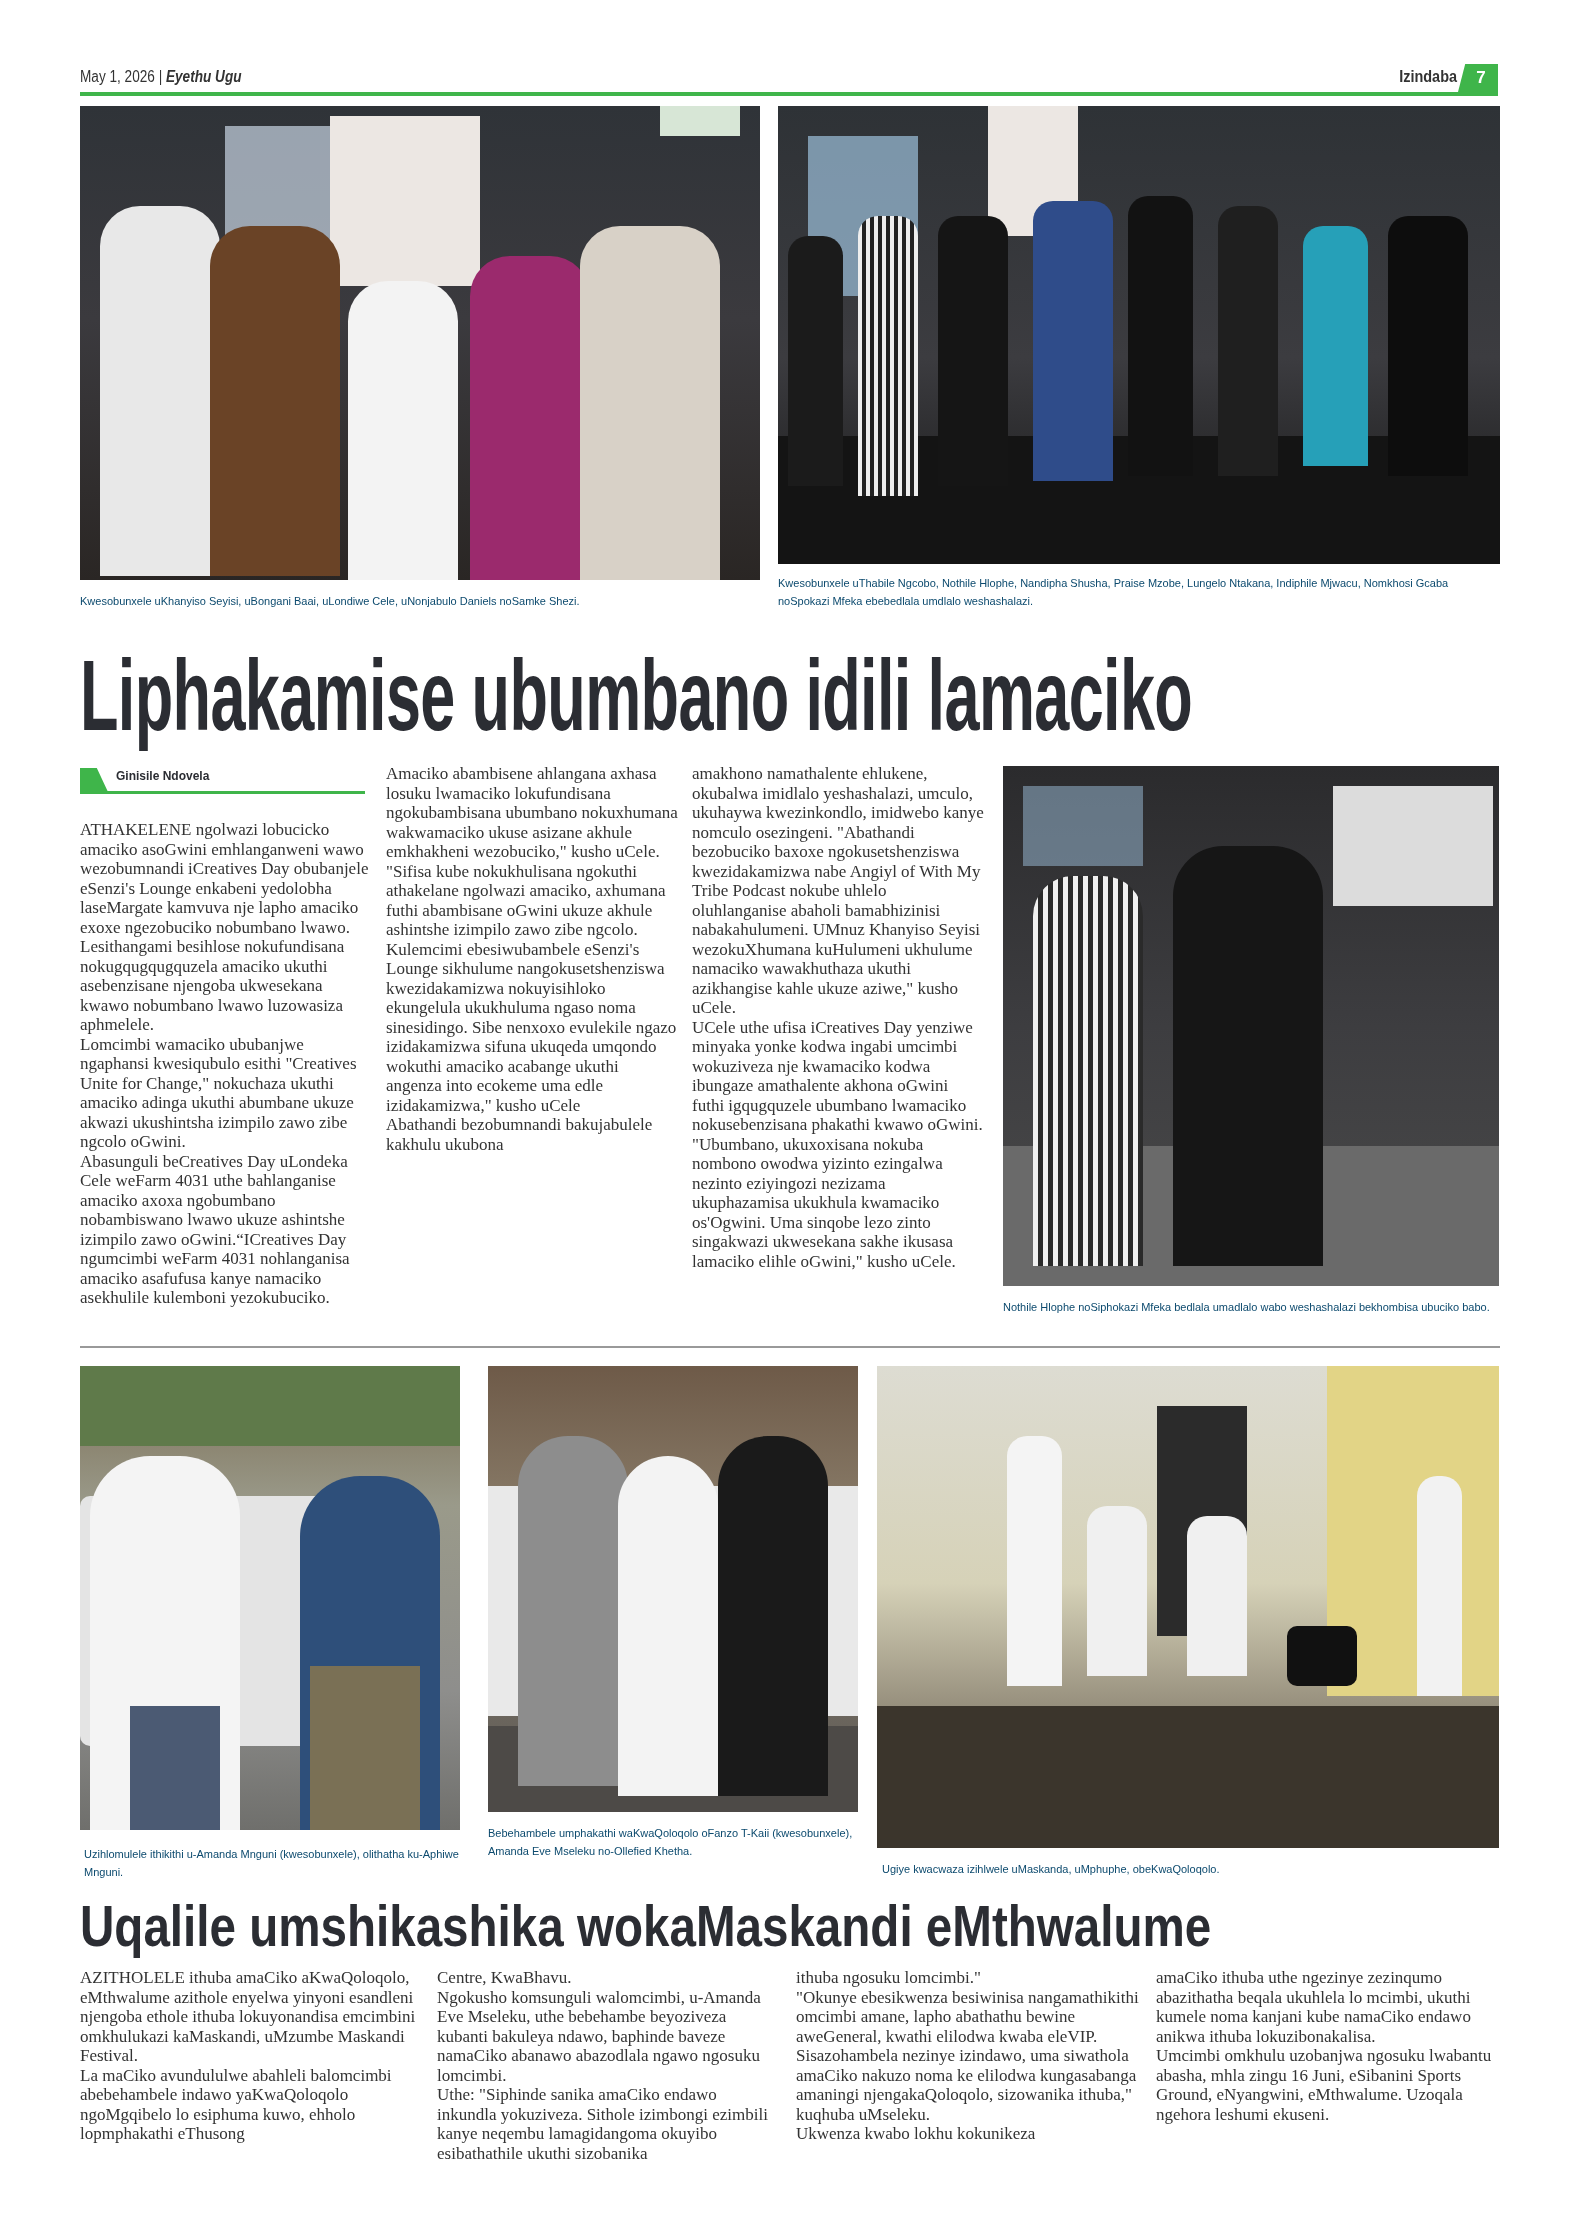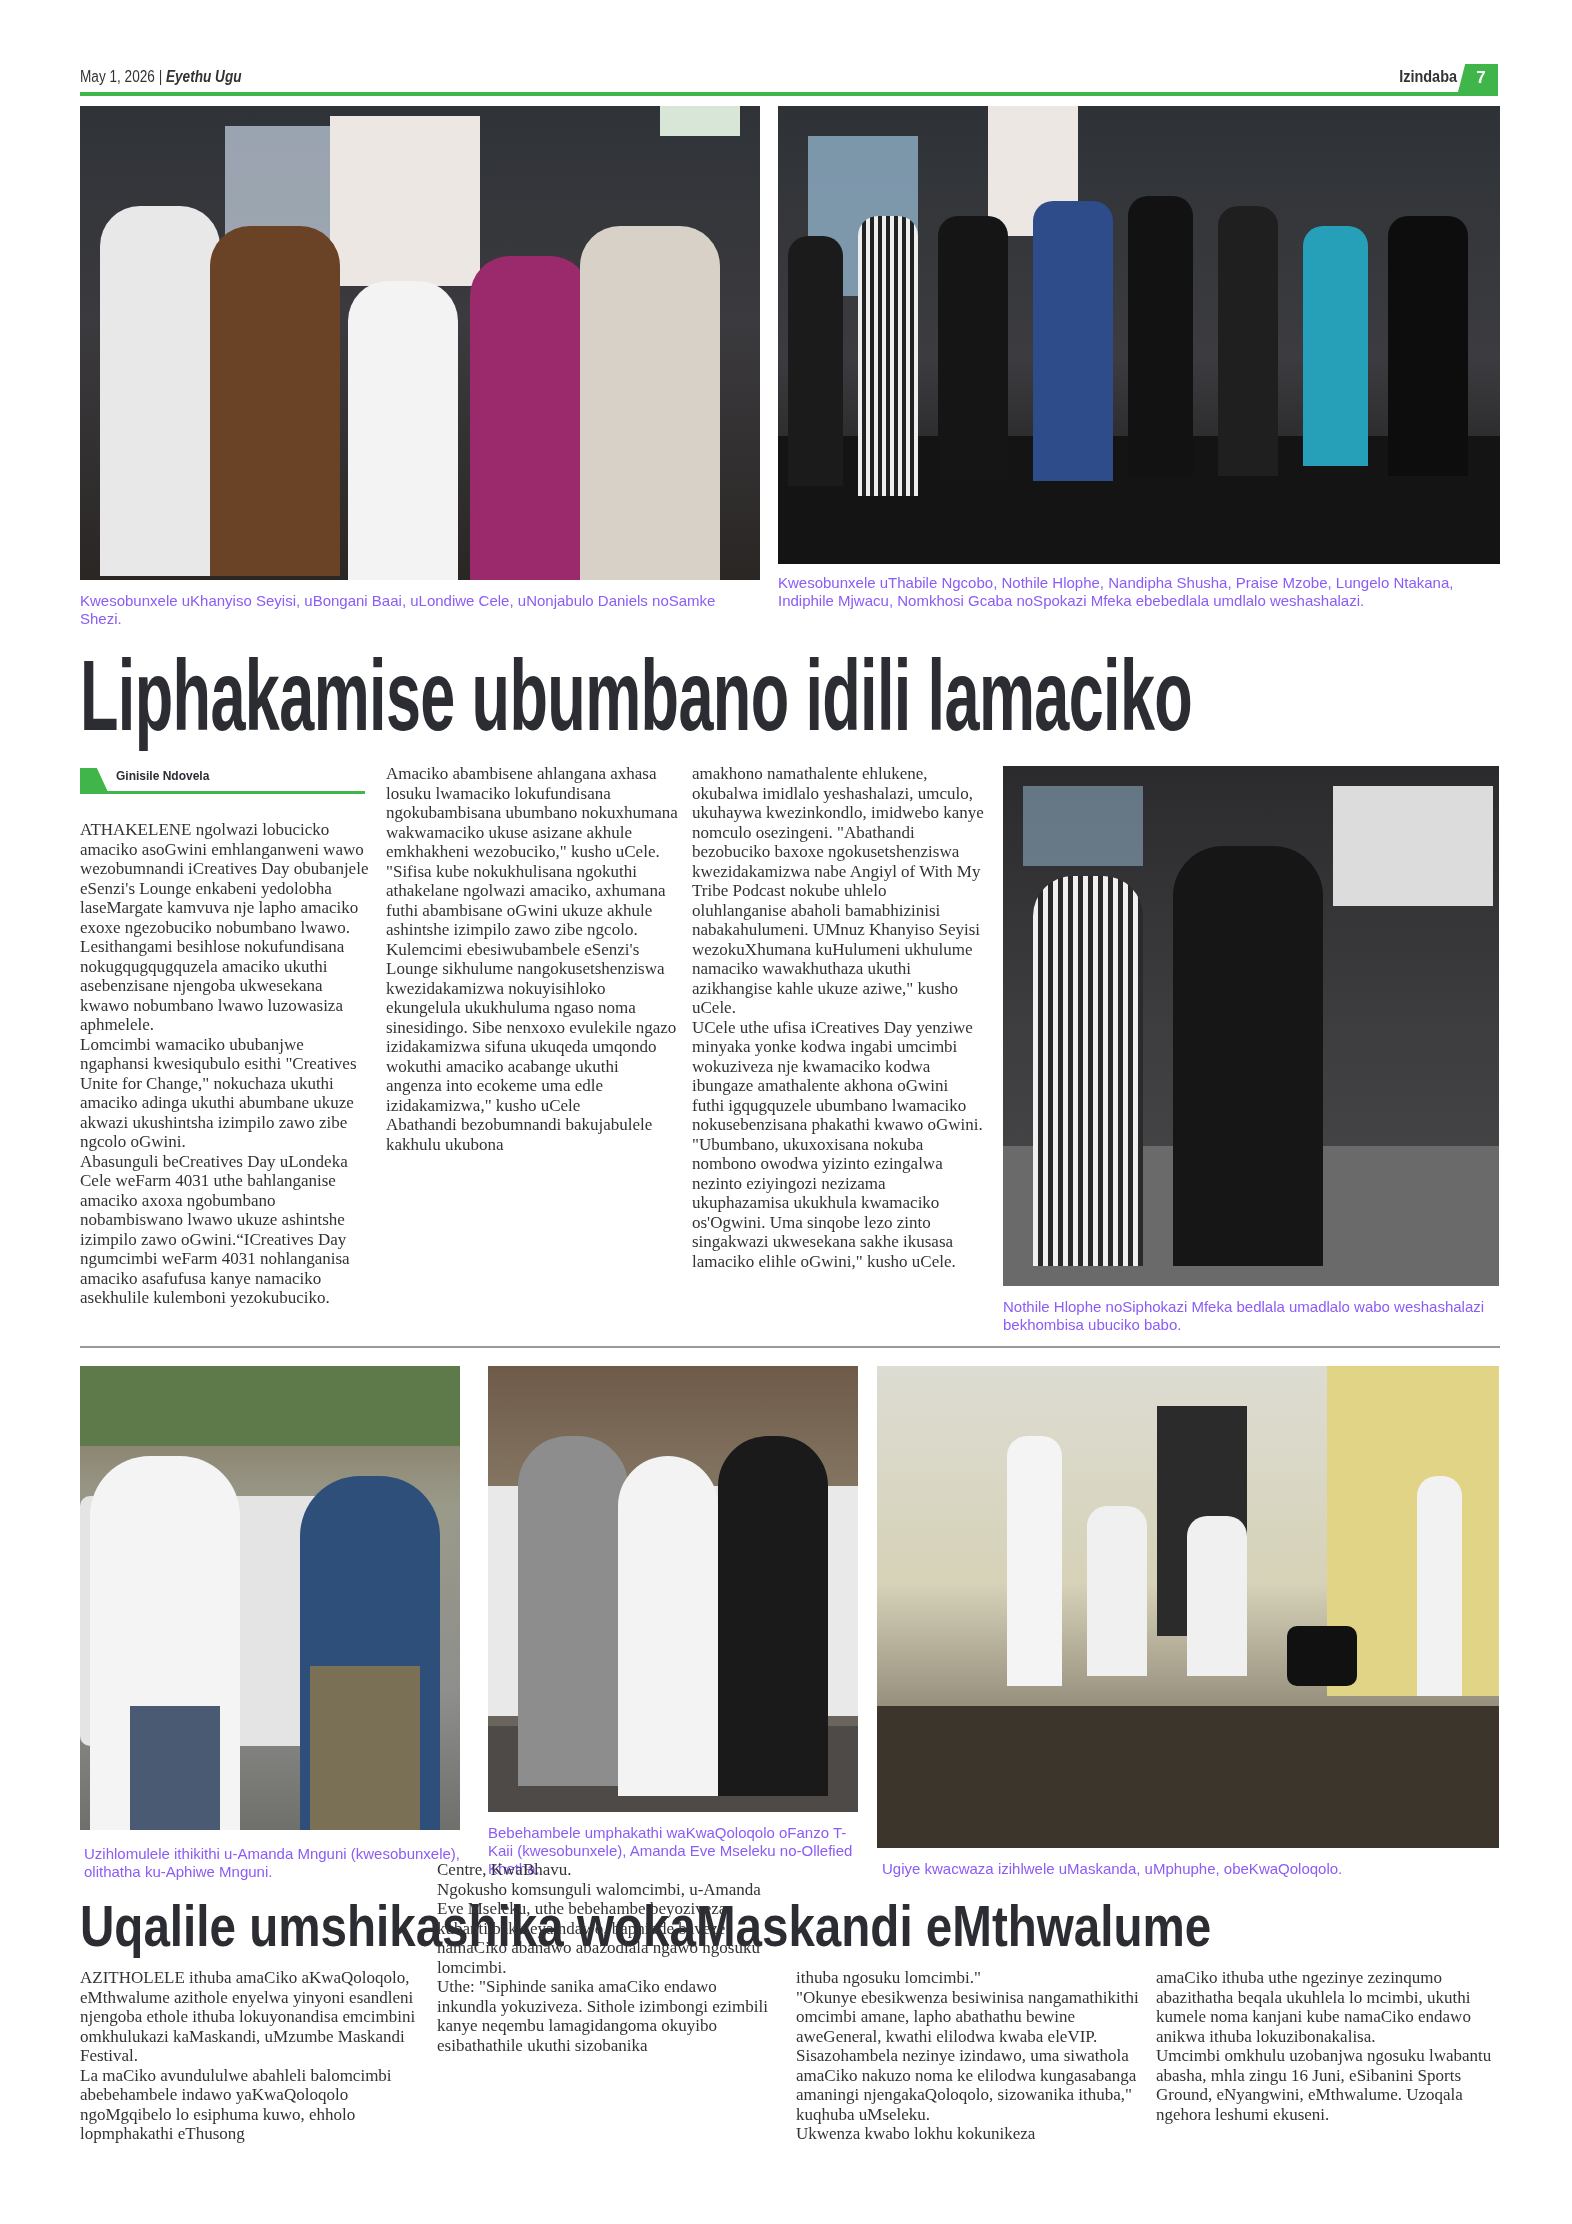--- a/index.html
+++ b/index.html
@@ -11,21 +11,21 @@
   
   .hdr-left { left: 80px; top: 68px; font-family: "Liberation Sans", sans-serif; font-size: 16px; color: #333; transform: scaleX(0.85); transform-origin: left; white-space: nowrap; }
   .hdr-left .pub { font-weight: bold; font-style: italic; }
   .hdr-right { right: 115px; top: 67px; font-family: "Liberation Sans", sans-serif; font-size: 17px; font-weight: bold; color: #333; transform: scaleX(0.85); transform-origin: right; }
   .page-badge { left: 1458px; top: 64px; width: 40px; height: 28px; background: #3fb54a; clip-path: polygon(18% 0, 100% 0, 100% 100%, 0 100%); color: #fff; font-family: "Liberation Sans", sans-serif; font-weight: bold; font-size: 17px; text-align: center; line-height: 28px; padding-left: 6px; }
   .hdr-rule { left: 80px; top: 92px; width: 1418px; height: 4px; background: #3fb54a; }
 
   
   .photo { position: absolute; overflow: hidden; }
   .photo .shape { position: absolute; }
-  .cap { position: absolute; font-family: "Liberation Sans", sans-serif; font-size: 15px; line-height: 18px; color: #8b5cf6; }
+  .cap { position: absolute; font-family: "Liberation Sans", sans-serif; font-size: 11px; line-height: 18px; color: #0c4a6e; }
 
   
   .headline1 { left: 80px; top: 640px; font-family: "Liberation Sans", sans-serif; font-weight: bold; font-size: 100px; color: #2b2d33; letter-spacing: -1px; transform: scaleX(0.63); transform-origin: left top; white-space: nowrap; line-height: 110px; }
   .headline2 { left: 80px; top: 1893px; font-family: "Liberation Sans", sans-serif; font-size: 58px; color: #2b2d33; transform: scaleX(0.82); transform-origin: left top; white-space: nowrap; line-height: 66px; }
 
   
   .byline { left: 80px; top: 768px; width: 285px; height: 26px; border-bottom: 3px solid #3fb54a; }
   .byline .tab { position: absolute; left: 0; top: 0; width: 28px; height: 24px; background: #3fb54a; clip-path: polygon(0 0, 60% 0, 100% 100%, 0 100%); }
   .byline .name { position: absolute; left: 36px; top: 1px; font-family: "Liberation Sans", sans-serif; font-weight: bold; font-size: 12px; color: #2b2d33; }
 
@@ -136,21 +136,21 @@
   <div class="shape" style="left:410px;top:260px;width:70px;height:60px;background:#111;border-radius:10px;"></div>
 </div>
 <div class="cap" style="left:882px;top:1860px;width:622px;">Ugiye kwacwaza izihlwele uMaskanda, uMphuphe, obeKwaQoloqolo.</div>
 
 <h2 class="abs headline2">Uqalile umshikashika wokaMaskandi eMthwalume</h2>
 
 <div class="col" style="left:80px;top:1968px;width:340px;">
   <p>AZITHOLELE ithuba amaCiko aKwaQoloqolo, eMthwalume azithole enyelwa yinyoni esandleni njengoba ethole ithuba lokuyonandisa emcimbini omkhulukazi kaMaskandi, uMzumbe Maskandi Festival.</p>
   <p>La maCiko avundululwe abahleli balomcimbi abebehambele indawo yaKwaQoloqolo ngoMgqibelo lo esiphuma kuwo, ehholo lopmphakathi eThusong</p>
 </div>
-<div class="col" style="left:437px;top:1860px;width:340px;">
+<div class="col" style="left:437px;top:1968px;width:340px;">
   <p>Centre, KwaBhavu.</p>
   <p>Ngokusho komsunguli walomcimbi, u-Amanda Eve Mseleku, uthe bebehambe beyoziveza kubanti bakuleya ndawo, baphinde baveze namaCiko abanawo abazodlala ngawo ngosuku lomcimbi.</p>
   <p>Uthe: "Siphinde sanika amaCiko endawo inkundla yokuziveza. Sithole izimbongi ezimbili kanye neqembu lamagidangoma okuyibo esibathathile ukuthi sizobanika</p>
 </div>
 <div class="col" style="left:796px;top:1968px;width:345px;">
   <p>ithuba ngosuku lomcimbi."</p>
   <p>"Okunye ebesikwenza besiwinisa nangamathikithi omcimbi amane, lapho abathathu bewine aweGeneral, kwathi elilodwa kwaba eleVIP. Sisazohambela nezinye izindawo, uma siwathola amaCiko nakuzo noma ke elilodwa kungasabanga amaningi njengakaQoloqolo, sizowanika ithuba," kuqhuba uMseleku.</p>
   <p>Ukwenza kwabo lokhu kokunikeza</p>
 </div>
 <div class="col" style="left:1156px;top:1968px;width:345px;">

